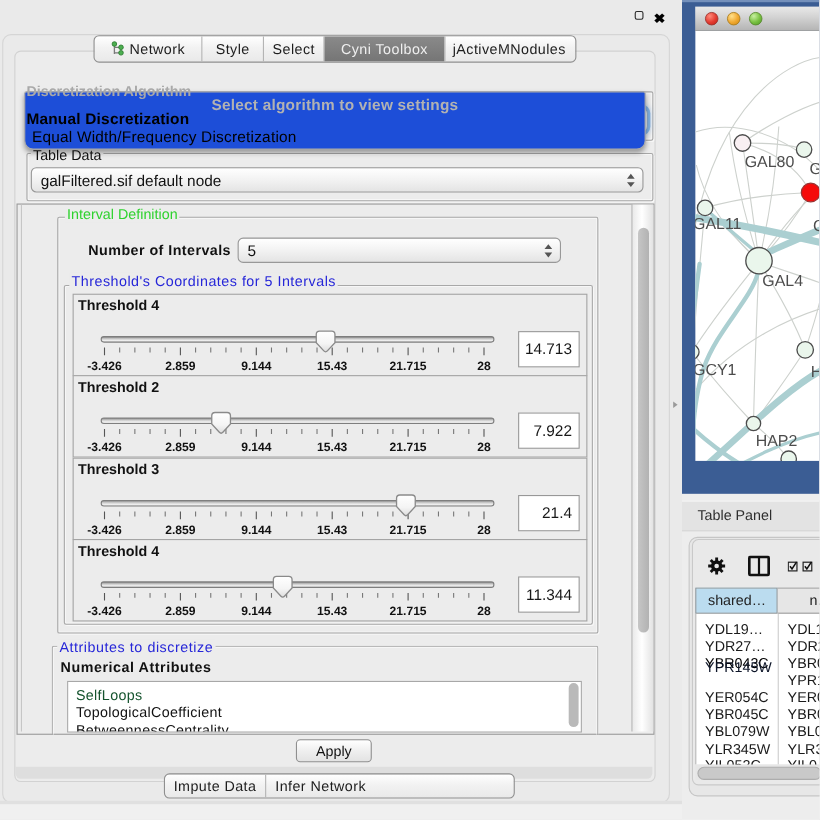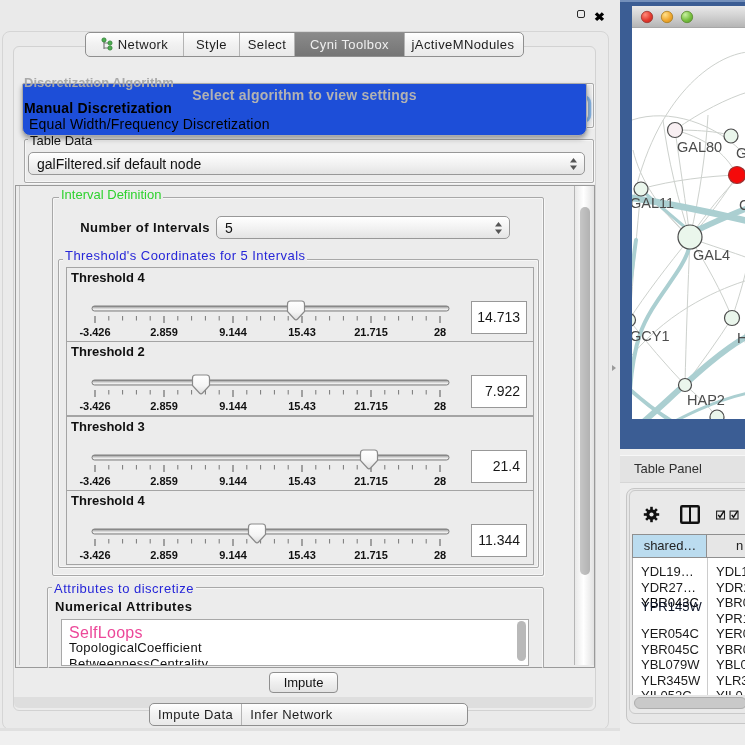--- a/index.html
+++ b/index.html
@@ -331,33 +331,33 @@
       <path d="M -8.5,-4.5 Q -8.5,-7.5 -5.5,-7.5 L 5.5,-7.5 Q 8.5,-7.5 8.5,-4.5 L 8.5,3 L 1.6,10.5 Q 0,12.2 -1.6,10.5 L -8.5,3 Z" fill="url(#thg)" stroke="#8a8a8a" stroke-width="1.2"></path>
           </g>
       </svg>
       <div class="vbox">11.344</div>
     </div>
 
     <div class="group" style="left:47px;top:587px;width:495px;height:120px;clip-path:inset(0 0 41px 0);"></div>
     <div class="gtitle" style="left:52px;top:581px;color:#2626d8;letter-spacing:.5px;">Attributes to discretize</div>
     <div class="abs" style="left:55px;top:599px;font-size:13px;font-weight:bold;color:#111;letter-spacing:.5px;">Numerical Attributes</div>
     <div class="abs" style="left:61px;top:619px;width:468px;height:47px;background:#ffffff;border:1px solid #a8a8a8;box-sizing:border-box;overflow:hidden;">
-      <div style="position:absolute;left:7px;top:4px;font-size:16px;color:#ec4899;letter-spacing:.3px;">SelfLoops</div>
+      <div style="position:absolute;left:7px;top:4px;font-size:13px;color:#14532d;letter-spacing:.3px;">SelfLoops</div>
       <div style="position:absolute;left:7px;top:20px;font-size:13px;color:#111;letter-spacing:.3px;">TopologicalCoefficient</div>
       <div style="position:absolute;left:7px;top:36px;font-size:13px;color:#111;letter-spacing:.3px;">BetweennessCentrality</div>
       <div style="position:absolute;right:2px;top:1px;width:9px;height:40px;background:#b9b9b9;border-radius:5px;"></div>
     </div>
 
     <div id="popup" class="abs">
       <div class="hint">Select algorithm to view settings</div>
       <div class="i1">Manual Discretization</div>
       <div class="i2">Equal Width/Frequency Discretization</div>
     </div>
 
-    <div id="apply" class="abs">Impute</div>
+    <div id="apply" class="abs">Apply</div>
 
     <div id="btn-float" class="abs"></div>
     <div id="btn-close" class="abs">✖</div>
 
     <div id="toptabs" class="seg">
       <div class="s" style="width:98px;">
         <svg width="13" height="15" viewBox="0 0 13 15" style="margin-right:4px;">
           <path d="M3 3 L3 12 M3 6 L8 6 M3 11 L8 11" stroke="#7a7a7a" stroke-width="1.2" fill="none"></path>
           <circle cx="3" cy="3" r="2.1" fill="#4caf50" stroke="#2e7d32" stroke-width=".8"></circle>
           <circle cx="9" cy="6" r="2.1" fill="#4caf50" stroke="#2e7d32" stroke-width=".8"></circle>

